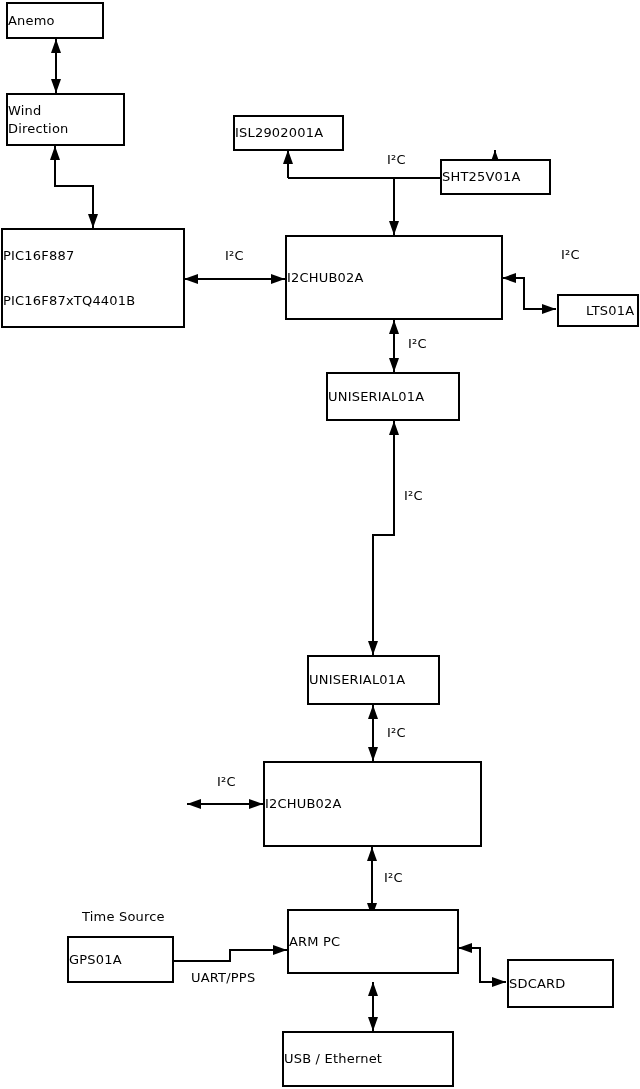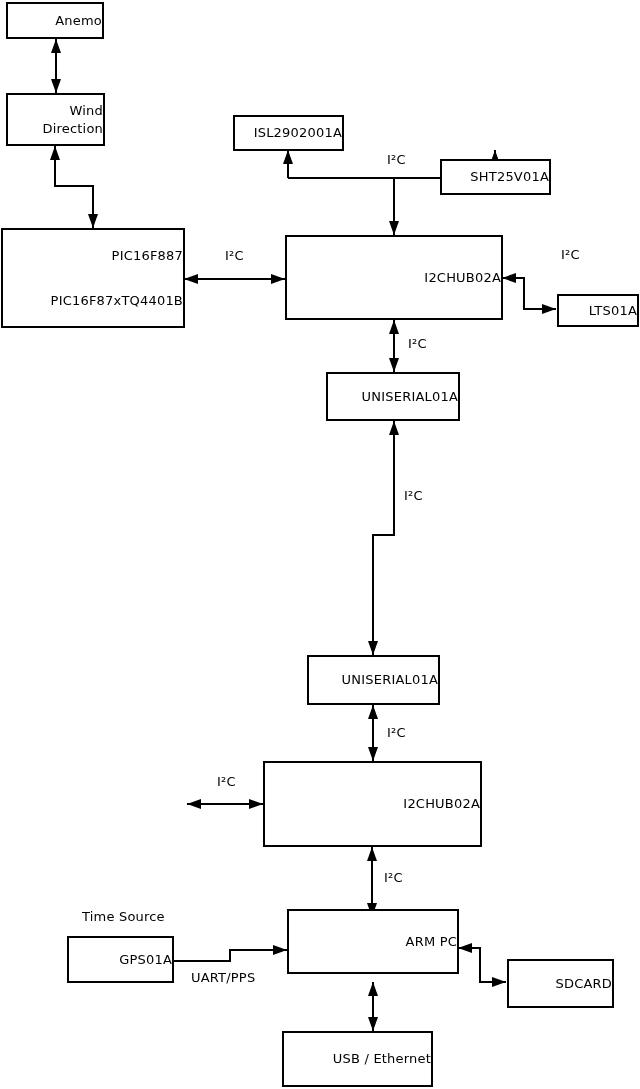--- a/index.html
+++ b/index.html
@@ -23,21 +23,21 @@
     width: 640px;
     height: 1089px;
   }
   .node {
     position: absolute;
     box-sizing: border-box;
     border: 2px solid #000000;
     background: #ffffff;
     display: flex;
     flex-direction: column;
-    align-items: flex-end;
+    align-items: flex-start;
     justify-content: center;
     text-align: center;
     font-size: 13px;
     line-height: 1.32;
     letter-spacing: 0.2px;
     white-space: nowrap;
   }
   .edge-label {
     position: absolute;
     font-size: 13px;
@@ -123,21 +123,21 @@
 
       <polygon points="373,982 368,996 378,996"></polygon>
       <polygon points="373,1031 368,1017 378,1017"></polygon>
     </g>
   </svg>
 
   <div class="node" style="left:6px; top:2px; width:98px; height:37px;">
     <span>Anemo</span>
   </div>
 
-  <div class="node" style="left:6px; top:93px; width:99px; height:53px;">
+  <div class="node" style="left:6px; top:93px; width:119px; height:53px;">
     <span>Wind</span>
     <span>Direction</span>
   </div>
 
   <div class="node" style="left:1px; top:228px; width:184px; height:100px;gap:28px;">
     <span>PIC16F887</span>
     <span>PIC16F87xTQ4401B</span>
   </div>
 
   <div class="node" style="left:233px; top:115px; width:111px; height:36px;">
@@ -174,21 +174,21 @@
   </div>
 
   <div class="node" style="left:287px; top:873px; width:172px; height:65px;margin-top:36px;">
     <span>ARM PC</span>
   </div>
 
   <div class="node" style="left:507px; top:959px; width:107px; height:49px;">
     <span>SDCARD</span>
   </div>
 
-  <div class="node" style="left:282px; top:1031px; width:151px; height:56px;padding-left:28px;">
+  <div class="node" style="left:282px; top:1031px; width:172px; height:56px;">
     <span>USB / Ethernet</span>
   </div>
 
   <span class="edge-label" style="left:387px; top:152px;">I²C</span>
   <span class="edge-label" style="left:225px; top:248px;">I²C</span>
   <span class="edge-label" style="left:561px; top:247px;">I²C</span>
   <span class="edge-label" style="left:408px; top:336px;">I²C</span>
   <span class="edge-label" style="left:404px; top:488px;">I²C</span>
   <span class="edge-label" style="left:387px; top:725px;">I²C</span>
   <span class="edge-label" style="left:217px; top:774px;">I²C</span>

